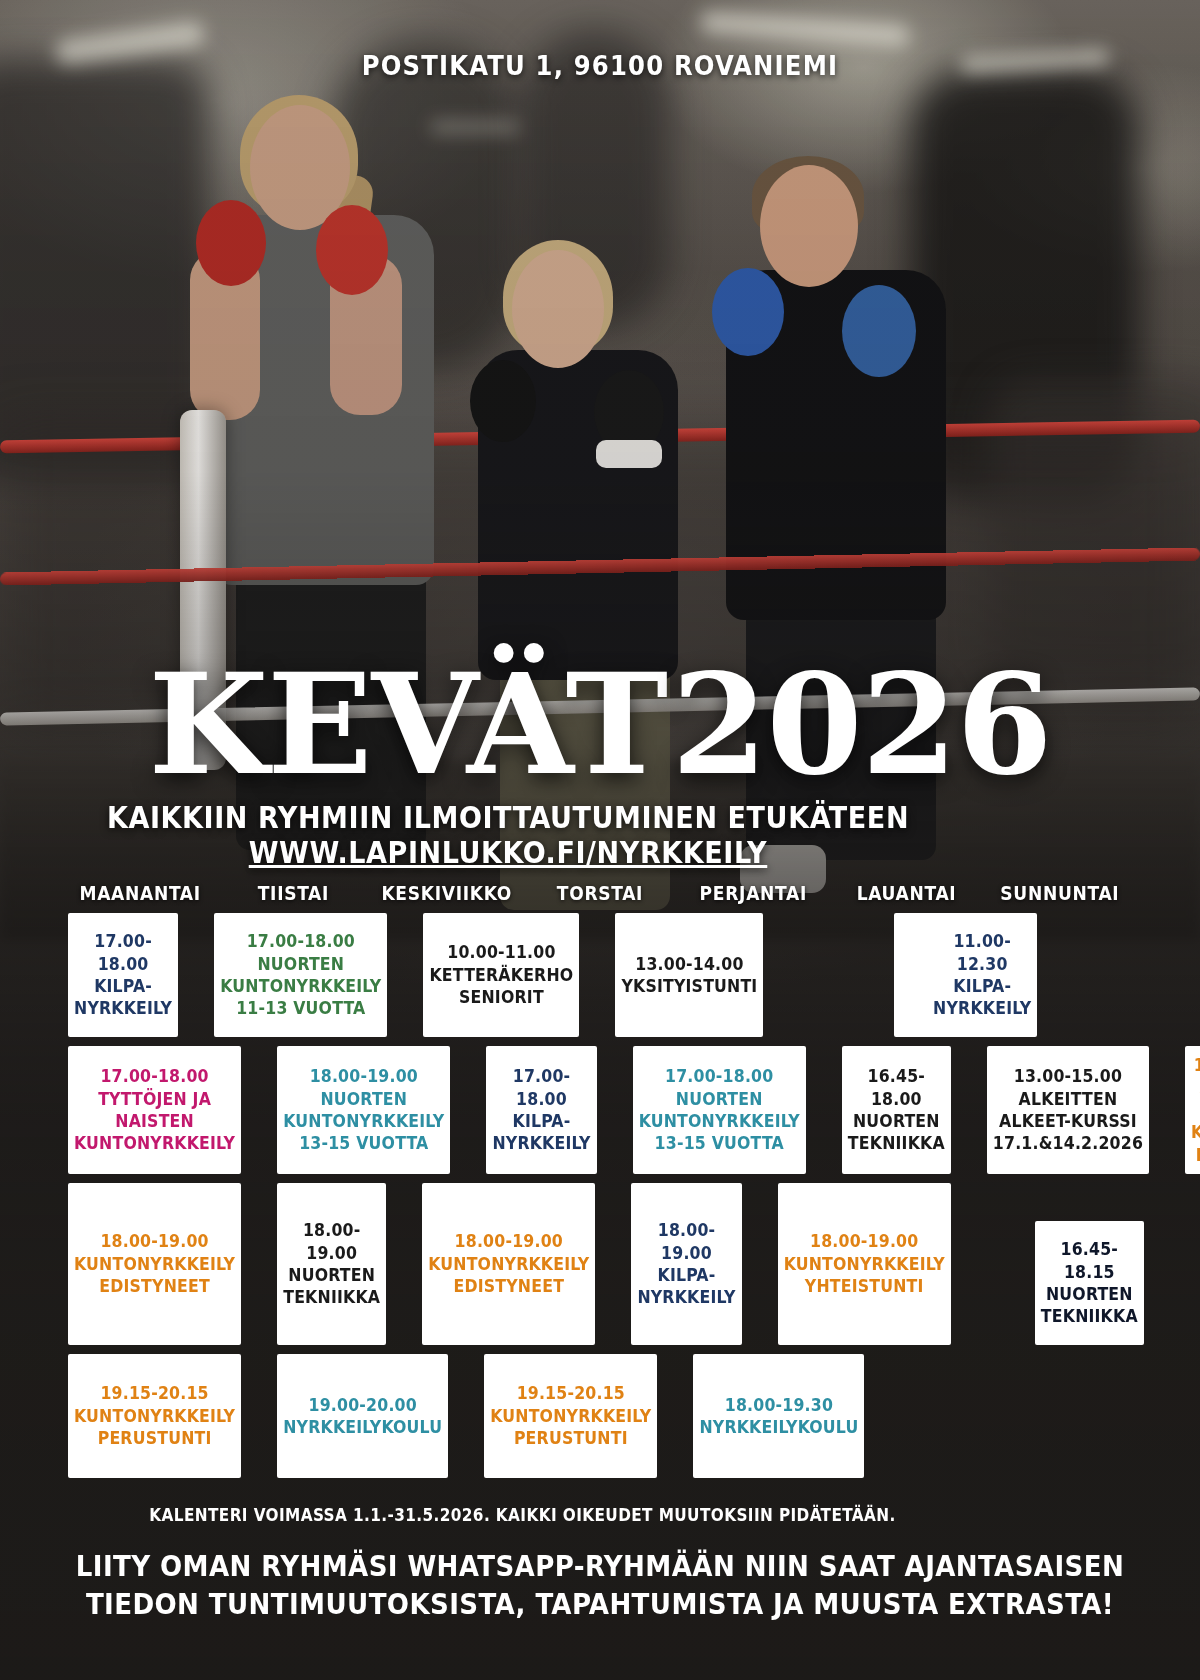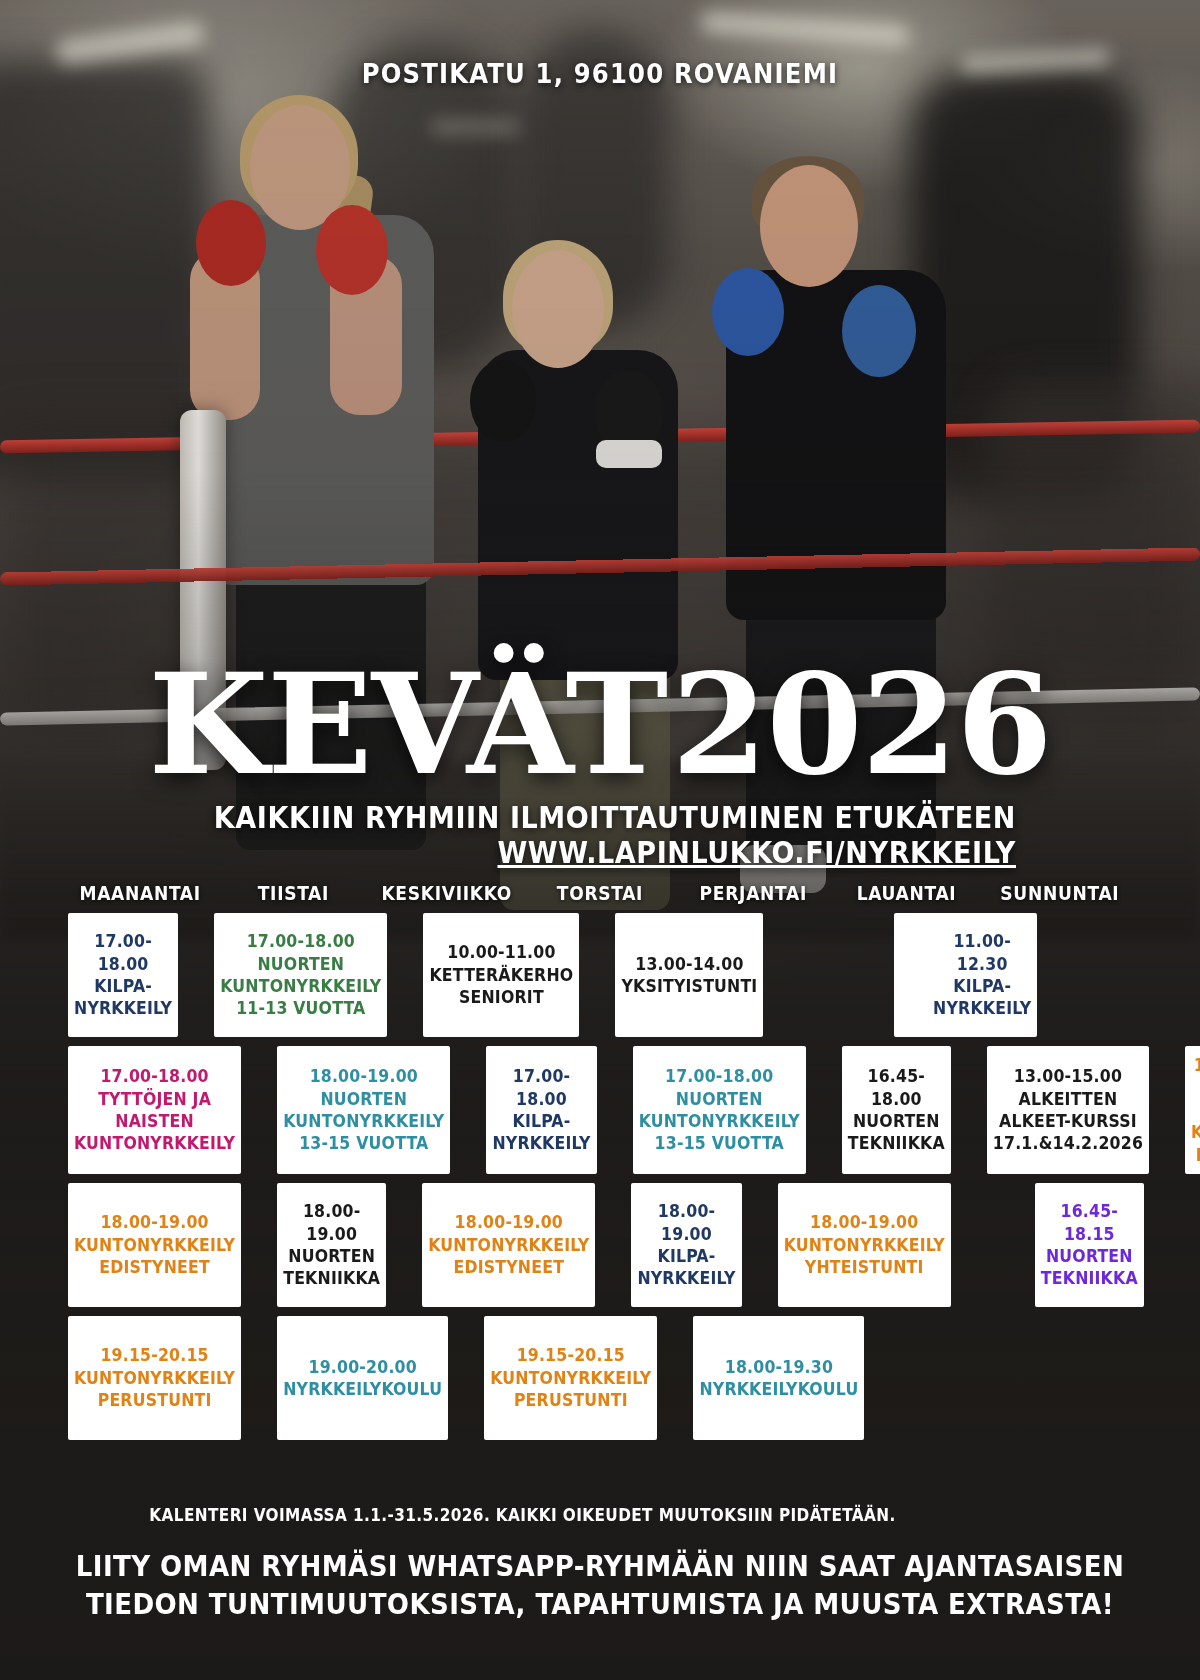--- a/index.html
+++ b/index.html
@@ -101,42 +101,42 @@
     position: absolute; inset: 0;
     background: linear-gradient(180deg, rgba(20,19,18,0.05) 0%, rgba(20,19,18,0.10) 28%,
                 rgba(22,21,20,0.35) 45%, rgba(24,22,21,0.68) 56%, rgba(26,24,23,0.86) 66%,
                 rgba(28,26,24,0.93) 78%, rgba(28,26,24,0.96) 100%);
   }
 
   
   .content { position: absolute; inset: 0; }
 
   .address {
-    position: absolute; top: 58px; left: 0; width: 1200px;
+    position: absolute; top: 50px; left: 0; width: 1200px;
     text-align: center; color: #fff;
     font-family: "DejaVu Sans Condensed", "Liberation Sans Narrow", "Liberation Sans", sans-serif;
     font-weight: 700; font-size: 27px; letter-spacing: 1.2px;
     text-shadow: 0 2px 6px rgba(0,0,0,.7);
   }
 
   .title-wrap { position: absolute; top: 656px; left: 0; width: 1200px; text-align: center; }
   .title {
     display: inline-block;
     color: #ffffff;
     font-family: "DejaVu Serif", "Liberation Serif", serif;
     font-weight: 700;
     font-size: 138px;
     line-height: 1;
     letter-spacing: -1px;
     text-shadow: 0 6px 22px rgba(0,0,0,.75);
   }
 
   .subtitle {
     position: absolute; top: 800px; left: 0; width: 1016px;
-    text-align: right; color: #fff;
+    text-align: center; color: #fff;
     font-family: "DejaVu Sans Condensed", "Liberation Sans Narrow", "Liberation Sans", sans-serif;
     font-weight: 700; font-size: 30px; letter-spacing: 0.6px;
     text-shadow: 0 2px 8px rgba(0,0,0,.8);
   }
   .subtitle .url { text-decoration: underline; }
 
   
   .sched { position: absolute; left: 68px; top: 882px; width: 1064px; }
   .daysrow, .gridrow { display: grid; grid-template-columns: repeat(7, 1fr); gap: 9px; }
   .dayname {
@@ -347,21 +347,21 @@
               <span>18.00-19.00</span>
               <span>KILPA-</span>
               <span>NYRKKEILY</span>
             </div>
             <div class="cell" style="color: rgb(224, 130, 20);">
               <span>18.00-19.00</span>
               <span>KUNTONYRKKEILY</span>
               <span>YHTEISTUNTI</span>
             </div>
             <div class="cell empty"></div>
-            <div class="cell" style="color: #6d28d9;">
+            <div class="cell" style="color: #0f172a; margin-top: 38px;">
               <span>16.45-18.15</span>
               <span>NUORTEN</span>
               <span>TEKNIIKKA</span>
             </div>
           </div>
           <div class="gridrow">
             <div class="cell" style="color: rgb(224, 130, 20);">
               <span>19.15-20.15</span>
               <span>KUNTONYRKKEILY</span>
               <span>PERUSTUNTI</span>

